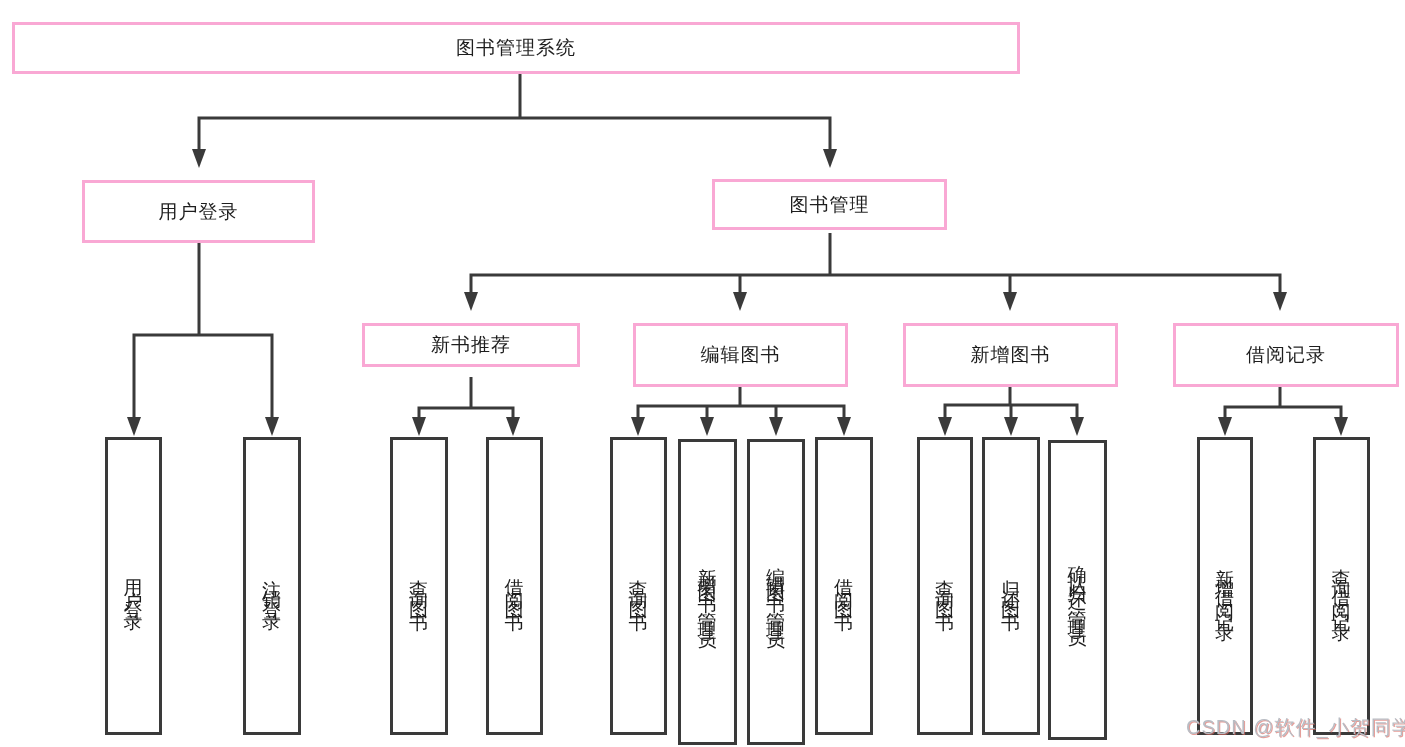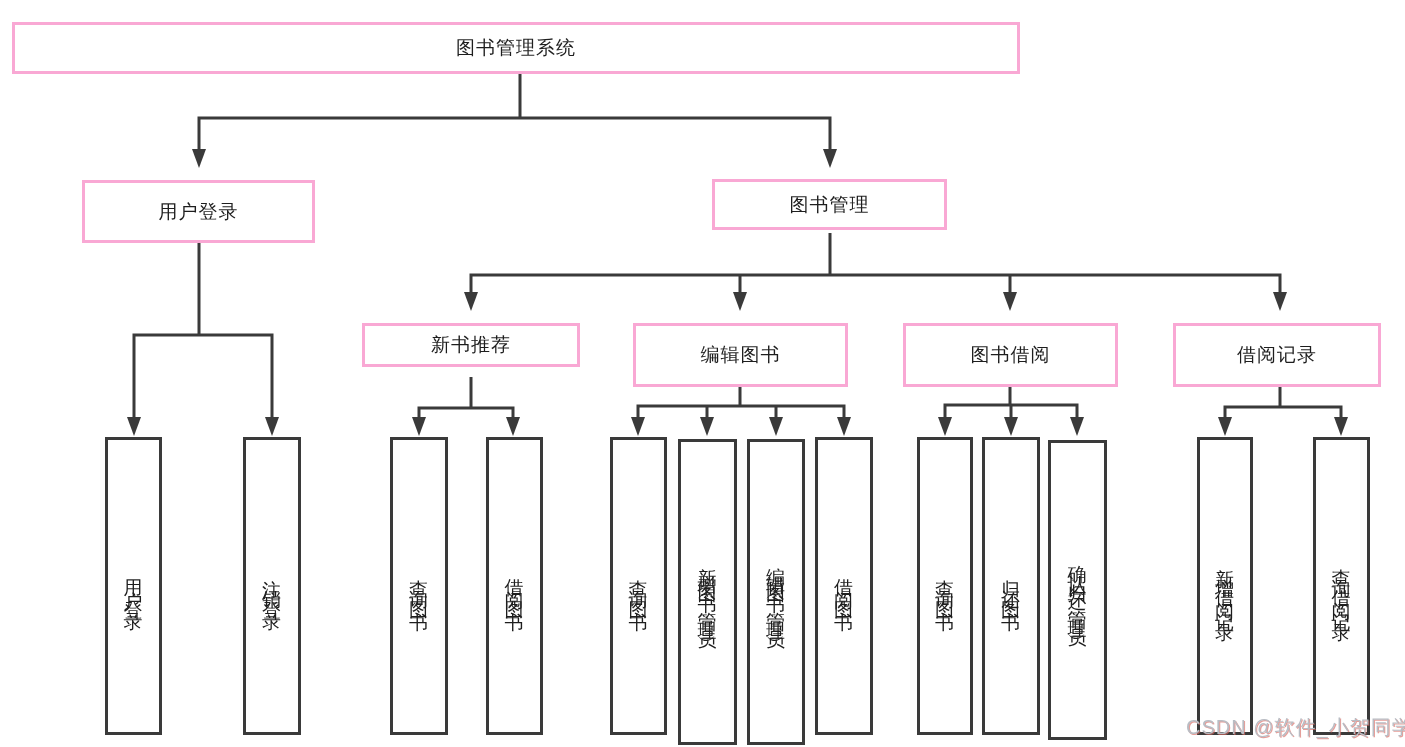--- a/index.html
+++ b/index.html
@@ -91,22 +91,22 @@
     <polygon points="1334,417 1348,417 1341,436"></polygon>
   </svg>
 
   <div class="node" style="left:12px;top:12px;width:1008px;height:52px;">图书管理系统</div>
 
   <div class="node" style="left:82px;top:170px;width:233px;height:63px;">用户登录</div>
   <div class="node" style="left:712px;top:169px;width:235px;height:51px;">图书管理</div>
 
   <div class="node" style="left:362px;top:313px;width:218px;height:44px;">新书推荐</div>
   <div class="node" style="left:633px;top:313px;width:215px;height:64px;">编辑图书</div>
-  <div class="node" style="left:903px;top:313px;width:215px;height:64px;">图书借阅</div>
-  <div class="node" style="left:1173px;top:313px;width:208px;height:64px;">借阅记录</div>
+  <div class="node" style="left:903px;top:313px;width:215px;height:64px;">新增图书</div>
+  <div class="node" style="left:1173px;top:313px;width:226px;height:64px;">借阅记录</div>
 
   <div class="leaf" style="left:105px;top:437px;width:57px;height:298px;">
     <span>用户登录</span>
   </div>
   <div class="leaf" style="left:243px;top:437px;width:58px;height:298px;">
     <span>注销登录</span>
   </div>
 
   <div class="leaf" style="left:390px;top:437px;width:58px;height:298px;">
     <span>查询图书</span>

